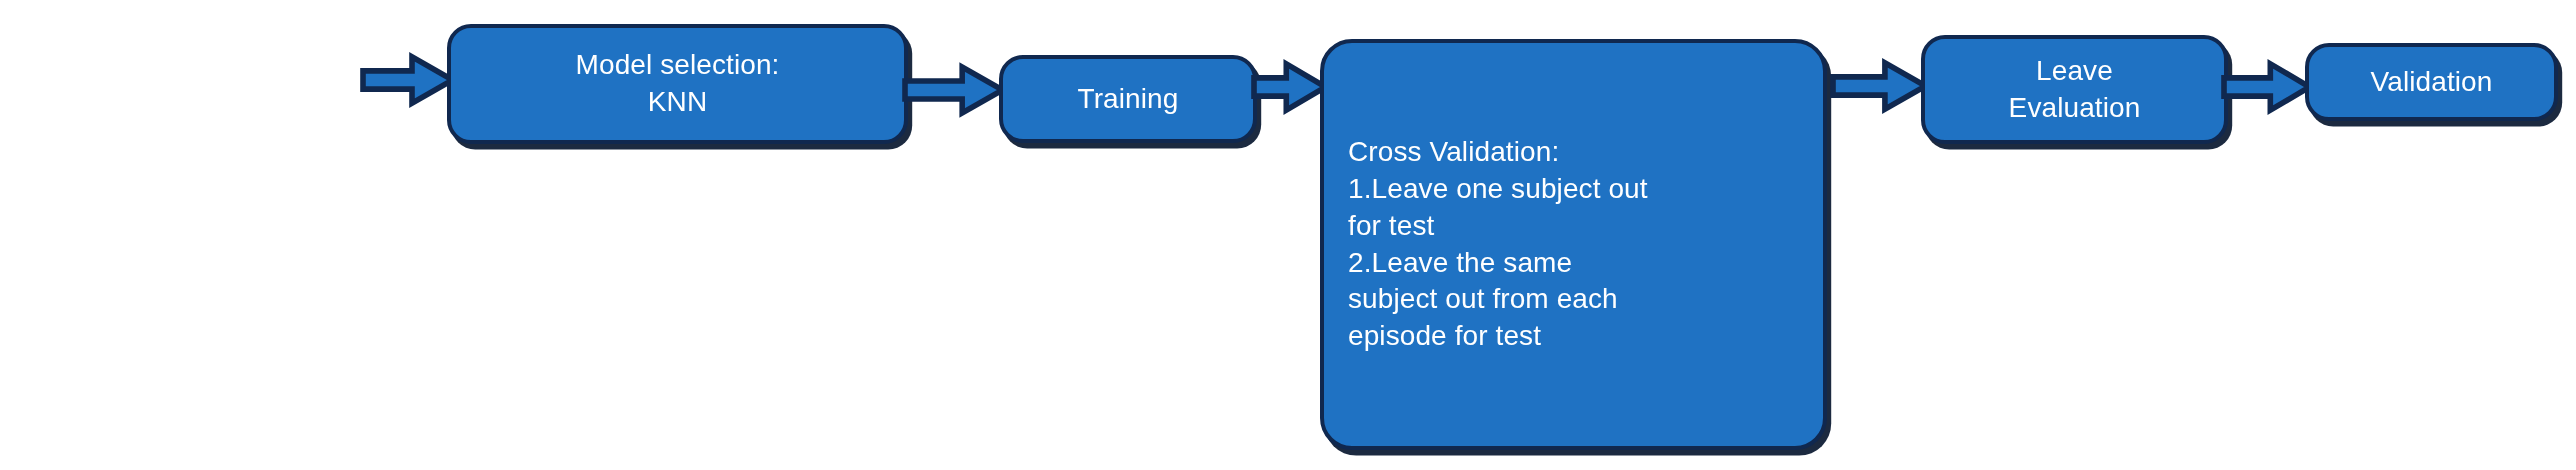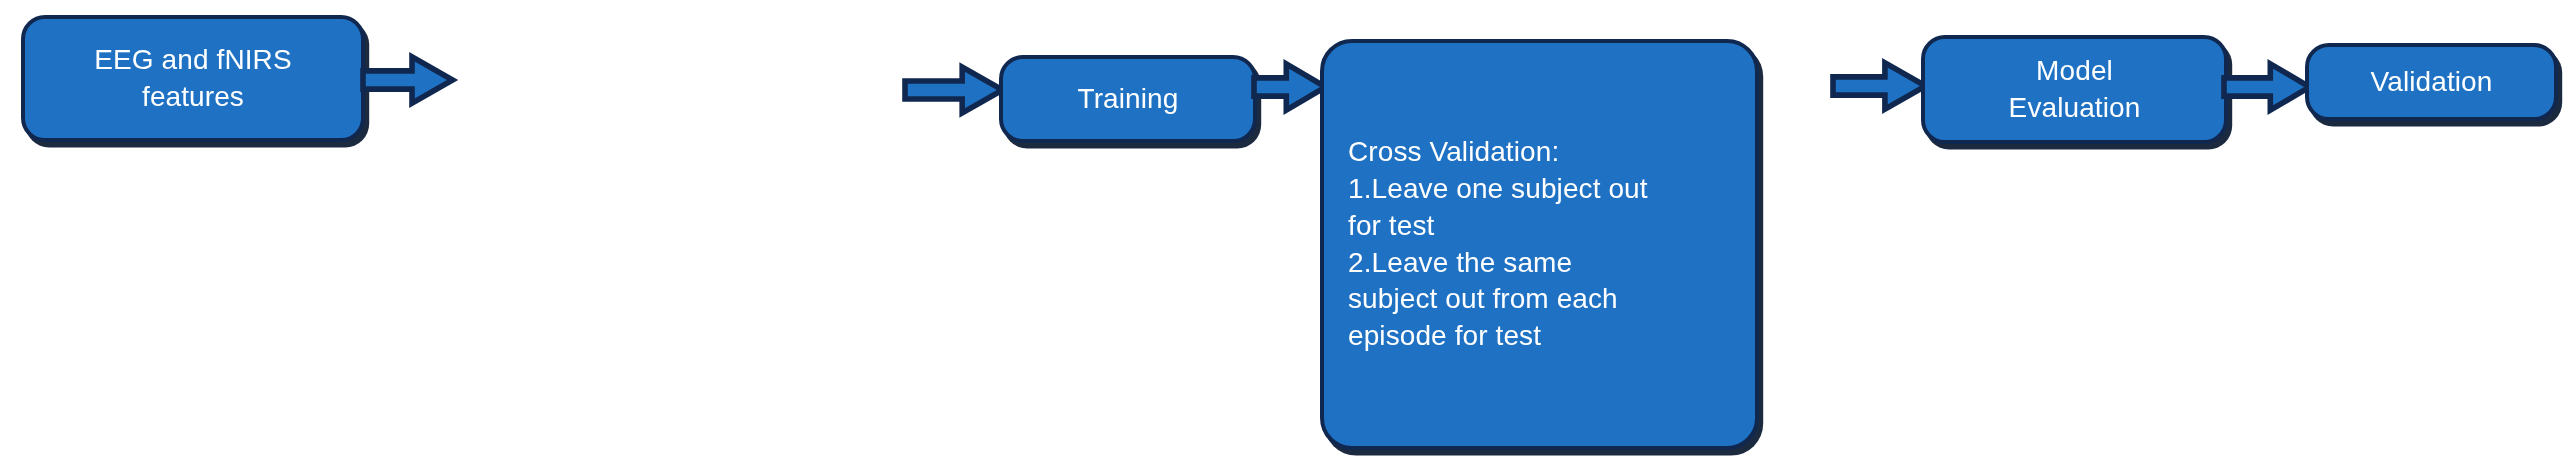--- a/index.html
+++ b/index.html
@@ -49,21 +49,21 @@
     text-align: left;
   }
   .node.align-left .node-text {
     padding-left: 24px;
   }
 
   
   #node-features        { left: 21px;   top: 15.4px;  width: 344px;  height: 127px; }
   #node-model-selection { left: 447px;  top: 24px;  width: 461px;  height: 120px; }
   #node-training        { left: 999px; top: 55px;  width: 258px;  height: 88px; }
-  #node-cross-validation{ left: 1320px; top: 39px;  width: 439px;  height: 411px; border-radius: 32px; }
+  #node-cross-validation{ left: 1320px; top: 39px;  width: 507px;  height: 411px; border-radius: 32px; }
   #node-model-evaluation{ left: 1921px; top: 35px;  width: 307px;  height: 109px; }
   #node-prediction      { left: 2305px; top: 43px;  width: 253px;  height: 78px; }
 
   
   .arrow {
     position: absolute;
     display: block;
   }
   .arrow svg { display: block; overflow: visible; }
 
@@ -72,31 +72,31 @@
   #arrow-2 { left: 905px; top: 64px;  width: 99px; height: 52px; }
   #arrow-3 { left: 1254px; top: 61px;  width: 73px; height: 52px; }
   #arrow-4 { left: 1833px; top: 60px;  width: 94px; height: 52px; }
   #arrow-5 { left: 2224px; top: 61px;  width: 87px; height: 52px; }
 </style>
 </head>
 <body>
 
 <div id="flowchart">
 
-  <div class="node" id="node-features">
-    <span class="node-text">EEG and fNIRS
-features</span>
-  </div>
 
   <div class="arrow" id="arrow-1">
     <svg viewBox="0 0 130 74" width="91" height="52" aria-hidden="true">
       <polygon points="0,24 70,24 70,4 128,37 70,70 70,50 0,50" fill="#1F72C3" stroke="#10284F" stroke-width="8" stroke-linejoin="miter"></polygon>
     </svg>
   </div>
 
+  <div class="node" id="node-model-selection">
+    <span class="node-text">Model selection:
+KNN</span>
+  </div>
 
   <div class="arrow" id="arrow-2">
     <svg viewBox="0 0 142 74" width="99" height="52" aria-hidden="true">
       <polygon points="0,24 82,24 82,4 140,37 82,70 82,50 0,50" fill="#1F72C3" stroke="#10284F" stroke-width="8" stroke-linejoin="miter"></polygon>
     </svg>
   </div>
 
   <div class="node" id="node-training">
     <span class="node-text">Training</span>
   </div>
@@ -116,21 +116,21 @@
 episode for test</span>
   </div>
 
   <div class="arrow" id="arrow-4">
     <svg viewBox="0 0 134 74" width="94" height="52" aria-hidden="true">
       <polygon points="0,24 74,24 74,4 132,37 74,70 74,50 0,50" fill="#1F72C3" stroke="#10284F" stroke-width="8" stroke-linejoin="miter"></polygon>
     </svg>
   </div>
 
   <div class="node" id="node-model-evaluation">
-    <span class="node-text">Model
+    <span class="node-text">Leave
 Evaluation</span>
   </div>
 
   <div class="arrow" id="arrow-5">
     <svg viewBox="0 0 124 74" width="87" height="52" aria-hidden="true">
       <polygon points="0,24 66,24 66,4 122,37 66,70 66,50 0,50" fill="#1F72C3" stroke="#10284F" stroke-width="8" stroke-linejoin="miter"></polygon>
     </svg>
   </div>
 
   <div class="node" id="node-prediction">

